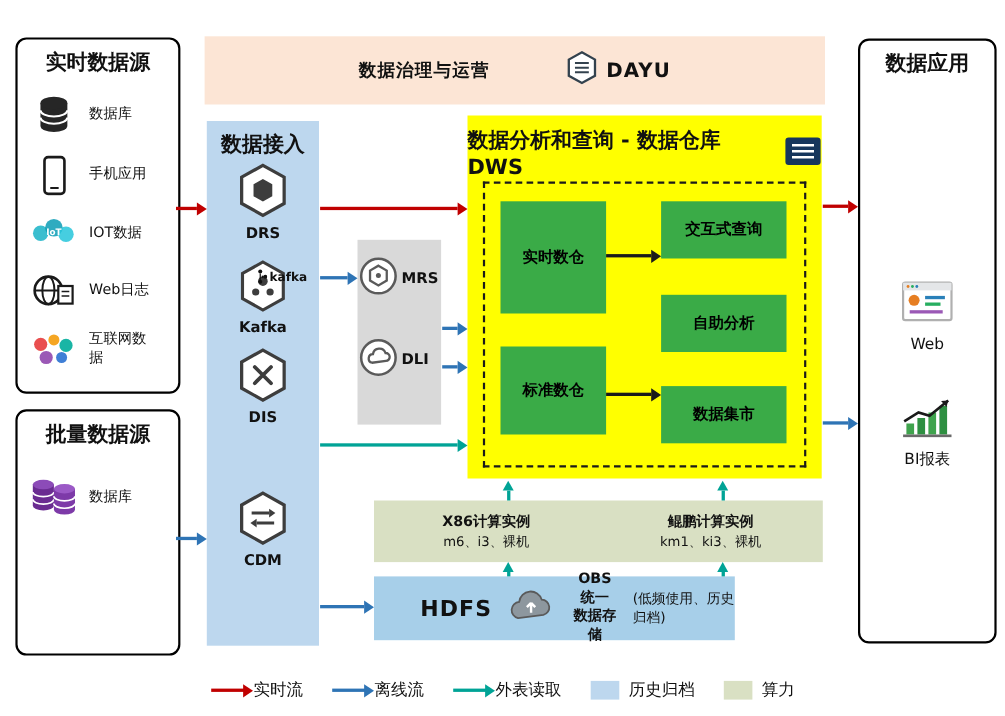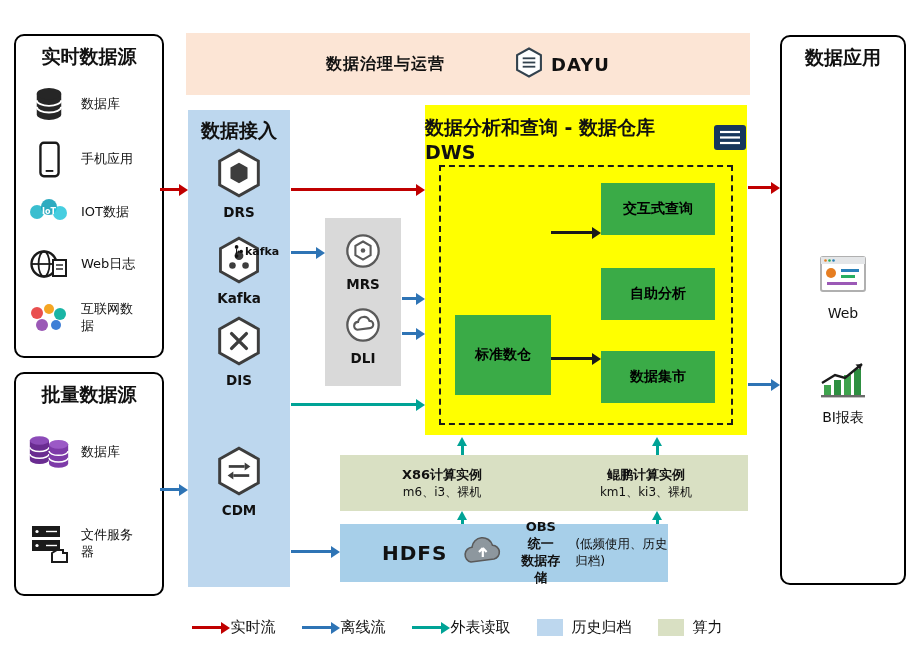--- a/index.html
+++ b/index.html
@@ -22,21 +22,21 @@
   
   #ingest{position:absolute;left:188px;top:110px;width:102px;height:477px;background:#bdd7ee;}
   #ingest .ititem{position:absolute;left:0;right:0;display:flex;flex-direction:column;align-items:center;gap:2px;}
   #ingest .ititem .ilbl{font-weight:bold;font-size:13.5px;}
   .kafka-wrap{position:relative;}
   .kafka-mark{position:absolute;left:44px;top:8px;display:flex;align-items:center;gap:2px;
               font-weight:bold;font-size:11px;white-space:nowrap;}
 
   
   #midbox{position:absolute;left:325px;top:218px;width:76px;height:168px;background:#d9d9d9;}
-  #midbox .mitem{position:absolute;left:0;right:0;display:flex;flex-direction:column;align-items:center;gap:2px;}
+  #midbox .mitem{position:absolute;left:0;right:0;display:flex;flex-direction:row;align-items:center;gap:2px;}
   #midbox .mitem .mlbl{font-weight:bold;font-size:13.5px;}
 
   
   #dws{position:absolute;left:425px;top:105px;width:322px;height:330px;background:#ffff00;}
   #dws .dhead{position:absolute;left:0;right:0;top:10px;display:flex;align-items:center;justify-content:center;gap:10px;}
   #dws .dtitle{font-weight:bold;font-size:19px;}
   #dws .dashed{position:absolute;left:14px;top:60px;width:290px;height:256px;border:2px dashed #1a1a1a;}
   .gbox{position:absolute;background:#3aab47;color:#000000;font-weight:bold;font-size:14px;
         display:flex;align-items:center;justify-content:center;}
 
@@ -153,34 +153,20 @@
             <path d="M4 17 a10 4.5 0 0 0 20 0" fill="none" stroke="#fff" stroke-width="1.6"></path>
             <path d="M4 24 a10 4.5 0 0 0 20 0" fill="none" stroke="#fff" stroke-width="1.6"></path>
             <path d="M24 14 V34 a10 4.5 0 0 0 20 0 V14" fill="#7d3aa8"></path>
             <ellipse cx="34" cy="14" rx="10" ry="4.5" fill="#9b59c6"></ellipse>
             <path d="M24 21 a10 4.5 0 0 0 20 0" fill="none" stroke="#fff" stroke-width="1.6"></path>
             <path d="M24 28 a10 4.5 0 0 0 20 0" fill="none" stroke="#fff" stroke-width="1.6"></path>
           </svg>
       </span>
       <span class="lbl">数据库</span>
     </div>
-    <div class="srcrow" style="top:138px;height:64px;">
-      <span class="icon">
-        <svg width="42" height="42" viewBox="0 0 42 42">
-            <rect x="4" y="3" width="28" height="11" fill="#1a1a1a"></rect>
-            <rect x="4" y="17" width="28" height="11" fill="#1a1a1a"></rect>
-            <circle cx="9" cy="8.5" r="1.6" fill="#fff"></circle>
-            <circle cx="9" cy="22.5" r="1.6" fill="#fff"></circle>
-            <line x1="18" y1="8.5" x2="29" y2="8.5" stroke="#fff" stroke-width="1.4"></line>
-            <line x1="18" y1="22.5" x2="29" y2="22.5" stroke="#fff" stroke-width="1.4"></line>
-            <path d="M24 30 l5 -3 h6 l0 3 h4 v9 h-15 z" fill="#fff" stroke="#1a1a1a" stroke-width="2"></path>
-          </svg>
-      </span>
-      <span class="lbl" style="max-width:52px;">文件服务器</span>
-    </div>
   </div>
 
   <div id="gov">
     <span class="gtitle">数据治理与运营</span>
     <span class="glogo">
       <span>
         <svg width="28" height="31" viewBox="0 0 40 44">
             <path d="M20 2 L37 11.5 V32.5 L20 42 L3 32.5 V11.5 Z" fill="#fff" stroke="#33424e" stroke-width="3"></path>
             <line x1="11" y1="16" x2="29" y2="16" stroke="#33424e" stroke-width="2.6"></line>
             <line x1="11" y1="22" x2="29" y2="22" stroke="#33424e" stroke-width="2.6"></line>
@@ -273,20 +259,21 @@
       <span>
         <svg width="34" height="27" viewBox="0 0 34 27">
             <rect x="1" y="1" width="32" height="25" rx="3" fill="#16365c"></rect>
             <line x1="7" y1="8" x2="27" y2="8" stroke="#fff" stroke-width="2.2"></line>
             <line x1="7" y1="13.5" x2="27" y2="13.5" stroke="#fff" stroke-width="2.2"></line>
             <line x1="7" y1="19" x2="27" y2="19" stroke="#fff" stroke-width="2.2"></line>
           </svg>
       </span>
     </div>
     <div class="dashed"></div>
+    <div class="gbox" style="left:30px;top:78px;width:96px;height:102px;">实时数仓</div>
     <div class="gbox" style="left:30px;top:210px;width:96px;height:80px;">标准数仓</div>
     <div class="gbox" style="left:176px;top:78px;width:114px;height:52px;">交互式查询</div>
     <div class="gbox" style="left:176px;top:163px;width:114px;height:52px;">自助分析</div>
     <div class="gbox" style="left:176px;top:246px;width:114px;height:52px;">数据集市</div>
   </div>
 
   <div id="compute">
     <div class="chalf">
       <div class="ct">X86计算实例</div>
       <div class="cs">m6、i3、裸机</div>

